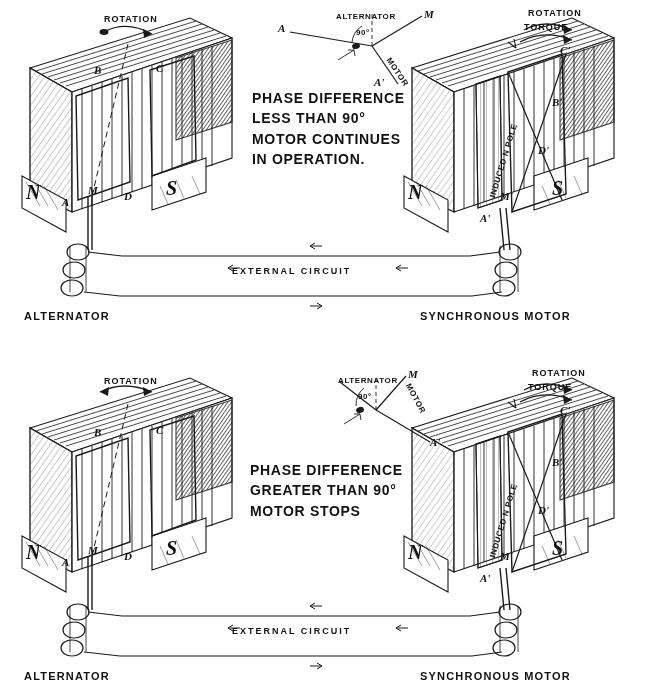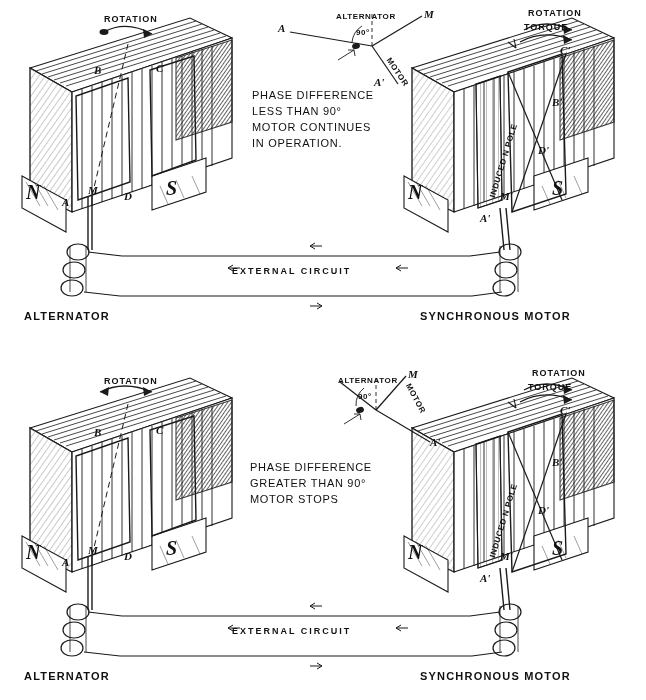--- a/index.html
+++ b/index.html
@@ -39,22 +39,22 @@
     font-size: 9px;
     font-weight: bold;
     letter-spacing: 1px;
   }
   .tiny {
     font-size: 8px;
     font-weight: bold;
     letter-spacing: 0.6px;
   }
   .note {
-    font-size: 11px;
-    font-weight: normal;
+    font-size: 14px;
+    font-weight: bold;
     letter-spacing: 0.7px;
     line-height: 1.45;
   }
   .serif-ital {
     font-family: "Liberation Serif", serif;
     font-style: italic;
     font-size: 11px;
     font-weight: bold;
     letter-spacing: 0;
   }

